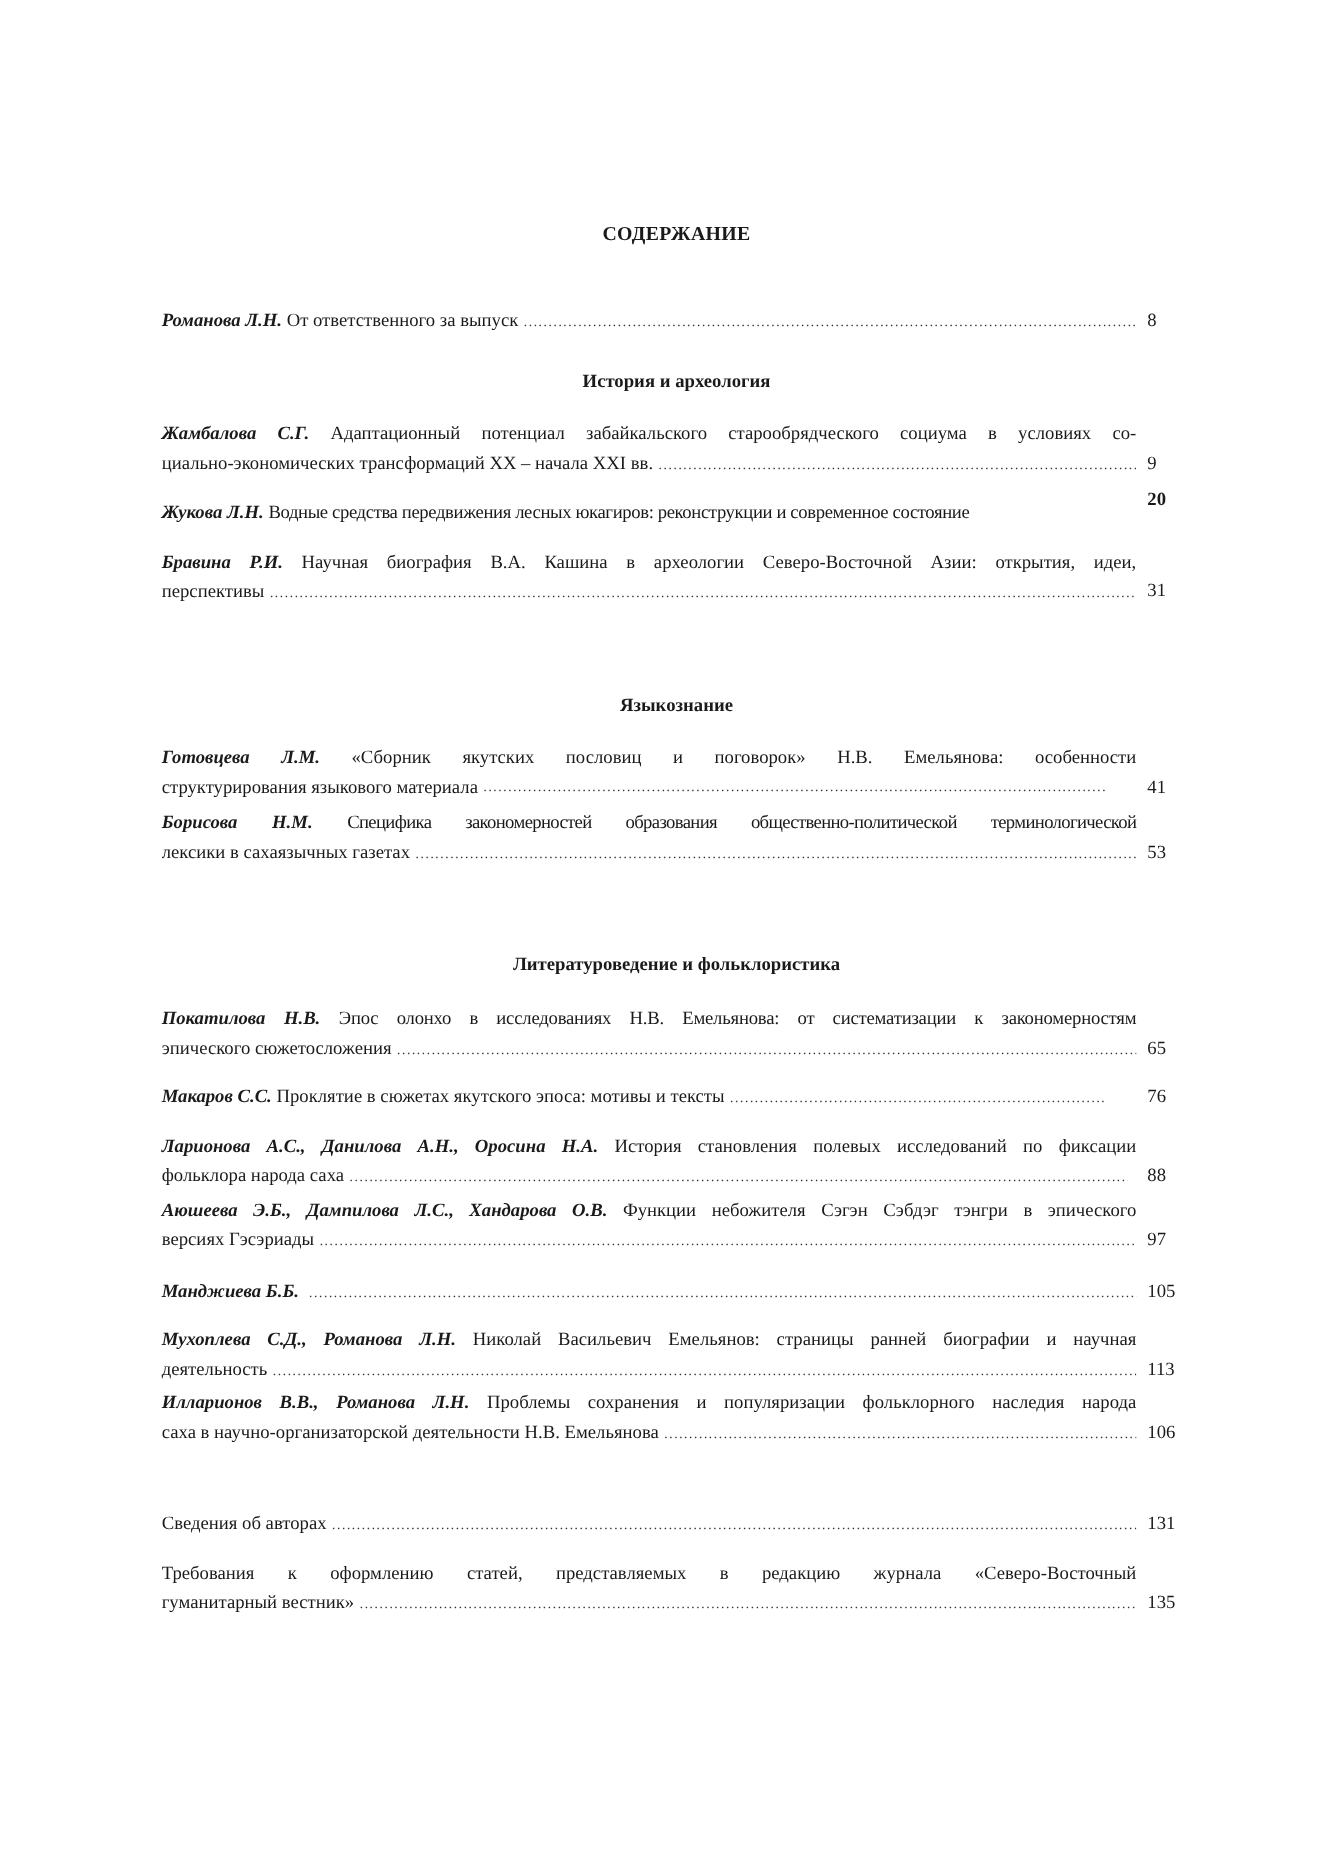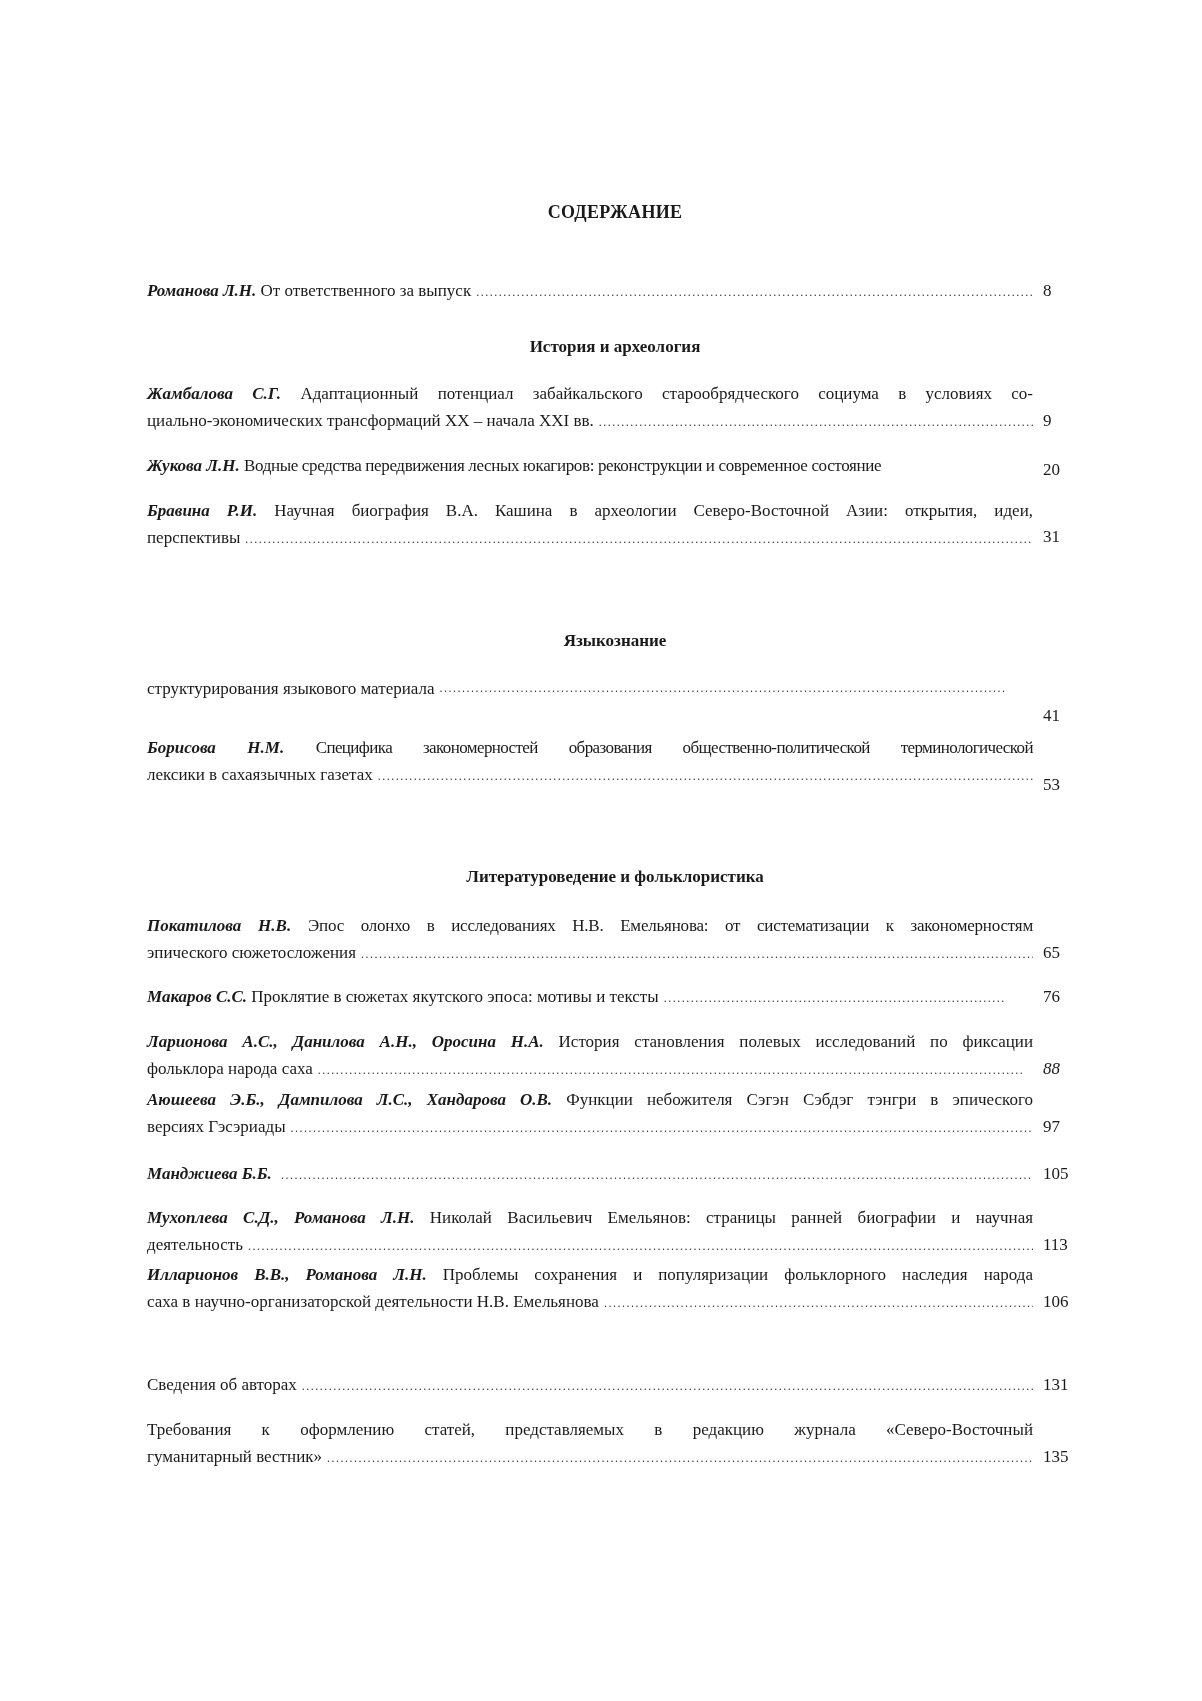--- a/index.html
+++ b/index.html
@@ -37,49 +37,50 @@
   <div class="line">
       <span>циально-экономических трансформаций XX – начала XXI вв.</span>
       <span class="dots"></span>
     </div>
 </div>
 <div class="pagenum" style="top:407px;">9</div>
 
 <div class="entry" style="top:452px;">
   <div class="line"><span class="author">Жукова Л.Н.</span>&nbsp;<span style="letter-spacing:-0.35px;">Водные средства передвижения лесных юкагиров: реконструкции и современное состояние</span></div>
 </div>
-<div class="pagenum" style="top:456px;">20</div>
+<div class="pagenum" style="top:440px;font-weight:bold;">20</div>
 
 <div class="entry" style="top:497px;">
   <div class="line justify"><span class="author">Бравина Р.И.</span> <span>Научная биография В.А. Кашина в археологии  Северо-Восточной Азии: открытия, идеи,</span></div>
   <div class="line">
       <span>перспективы</span>
       <span class="dots"></span>
     </div>
 </div>
 <div class="pagenum" style="top:523px;">31</div>
 
 <div class="section" style="top:631px;">Языкознание</div>
 
 <div class="entry" style="top:675px;">
+  <div class="line justify"><span class="author">Готовцева Л.М.</span> <span>«Сборник якутских пословиц и поговорок» Н.В. Емельянова: особенности</span></div>
   <div class="line" style="width:860px;align-items:center;">
       <span>структурирования языкового материала</span>
       <span class="dots"></span>
     </div>
 </div>
 <div class="pagenum" style="top:702px;">41</div>
 
 <div class="entry" style="top:734px;">
   <div class="line justify"><span class="author">Борисова Н.М.</span> <span style="letter-spacing:-0.6px;">Специфика закономерностей образования общественно-политической терминологической</span></div>
   <div class="line">
       <span>лексики в сахаязычных газетах</span>
       <span class="dots"></span>
     </div>
 </div>
-<div class="pagenum" style="top:761px;margin-top:10px;">53</div>
+<div class="pagenum" style="top:761px;">53</div>
 
 <div class="section" style="top:867px;">Литературоведение и фольклористика</div>
 
 <div class="entry" style="top:912px;">
   <div class="line justify"><span class="author">Покатилова Н.В.</span> <span style="letter-spacing:-0.2px;">Эпос олонхо в исследованиях Н.В. Емельянова: от систематизации к закономерностям</span></div>
   <div class="line">
       <span>эпического сюжетосложения</span>
       <span class="dots"></span>
     </div>
 </div>
@@ -90,21 +91,21 @@
 </div>
 <div class="pagenum" style="top:983px;">76</div>
 
 <div class="entry" style="top:1028px;">
   <div class="line justify"><span class="author">Ларионова А.С., Данилова А.Н., Оросина Н.А.</span> <span>История становления полевых исследований по фиксации</span></div>
   <div class="line" style="width:878px;">
       <span>фольклора народа саха</span>
       <span class="dots"></span>
     </div>
 </div>
-<div class="pagenum" style="top:1055px;font-style:italic;">88</div>
+<div class="pagenum" style="top:1055px;">88</div>
 
 <div class="entry" style="top:1086px;">
   <div class="line justify"><span class="author">Аюшеева Э.Б., Дампилова Л.С., Хандарова О.В.</span> <span>Функции небожителя Сэгэн Сэбдэг тэнгри в эпического</span></div>
   <div class="line">
       <span>версиях Гэсэриады</span>
       <span class="dots"></span>
     </div>
 </div>
 <div class="pagenum" style="top:1113px;">97</div>
 

